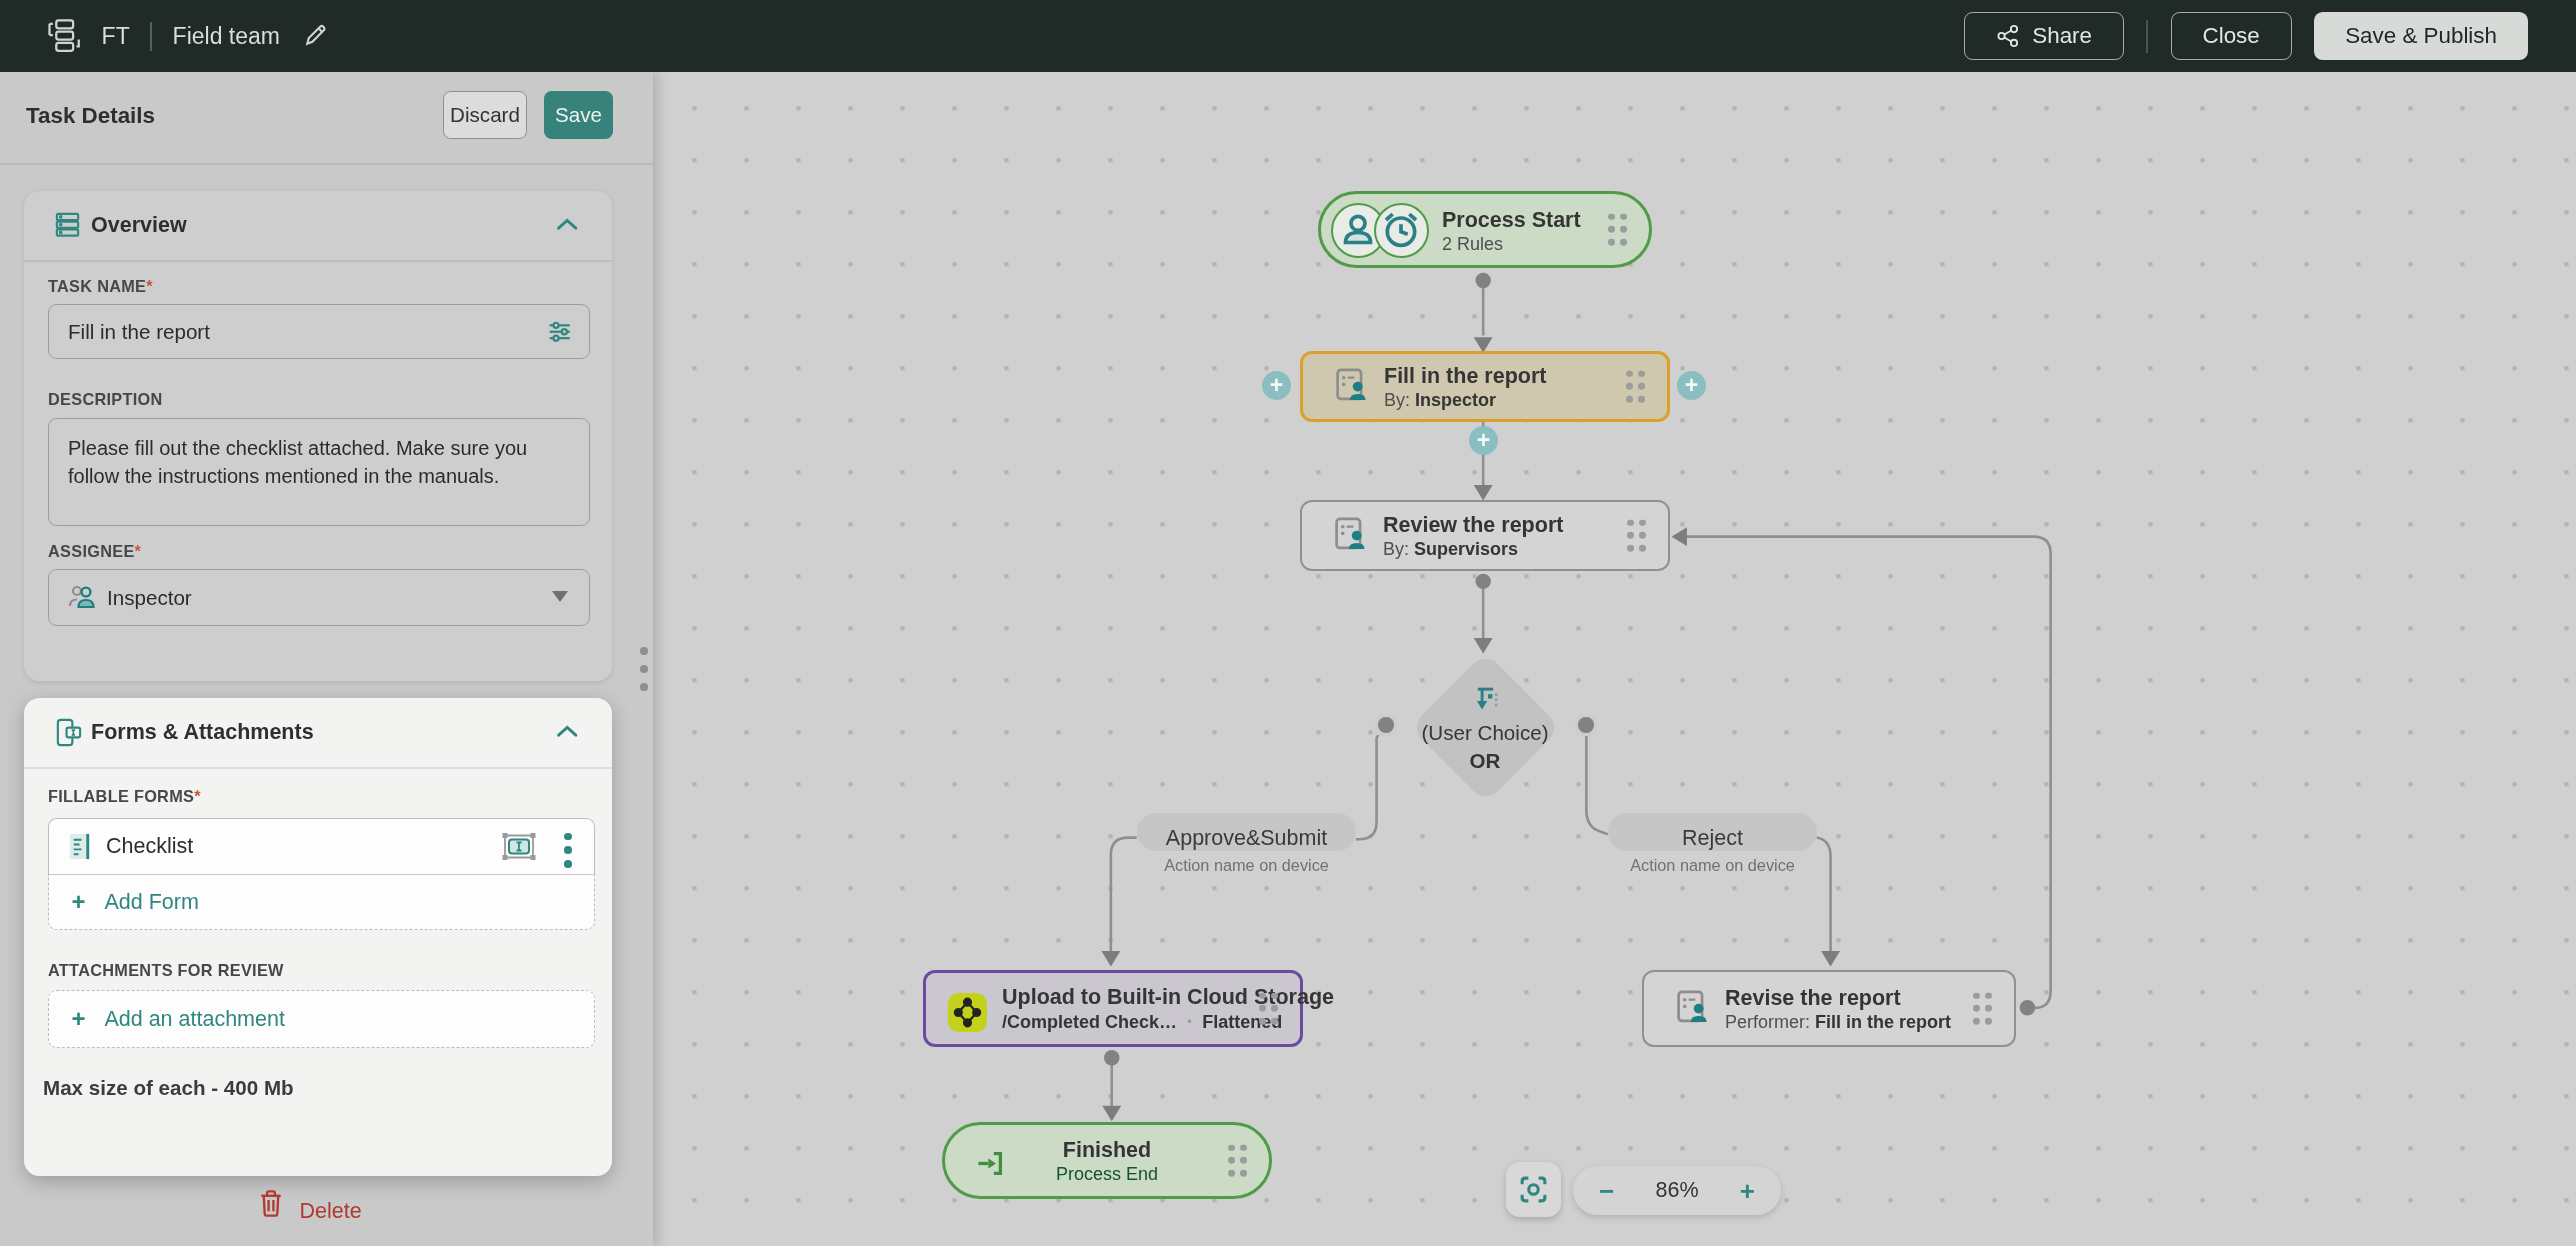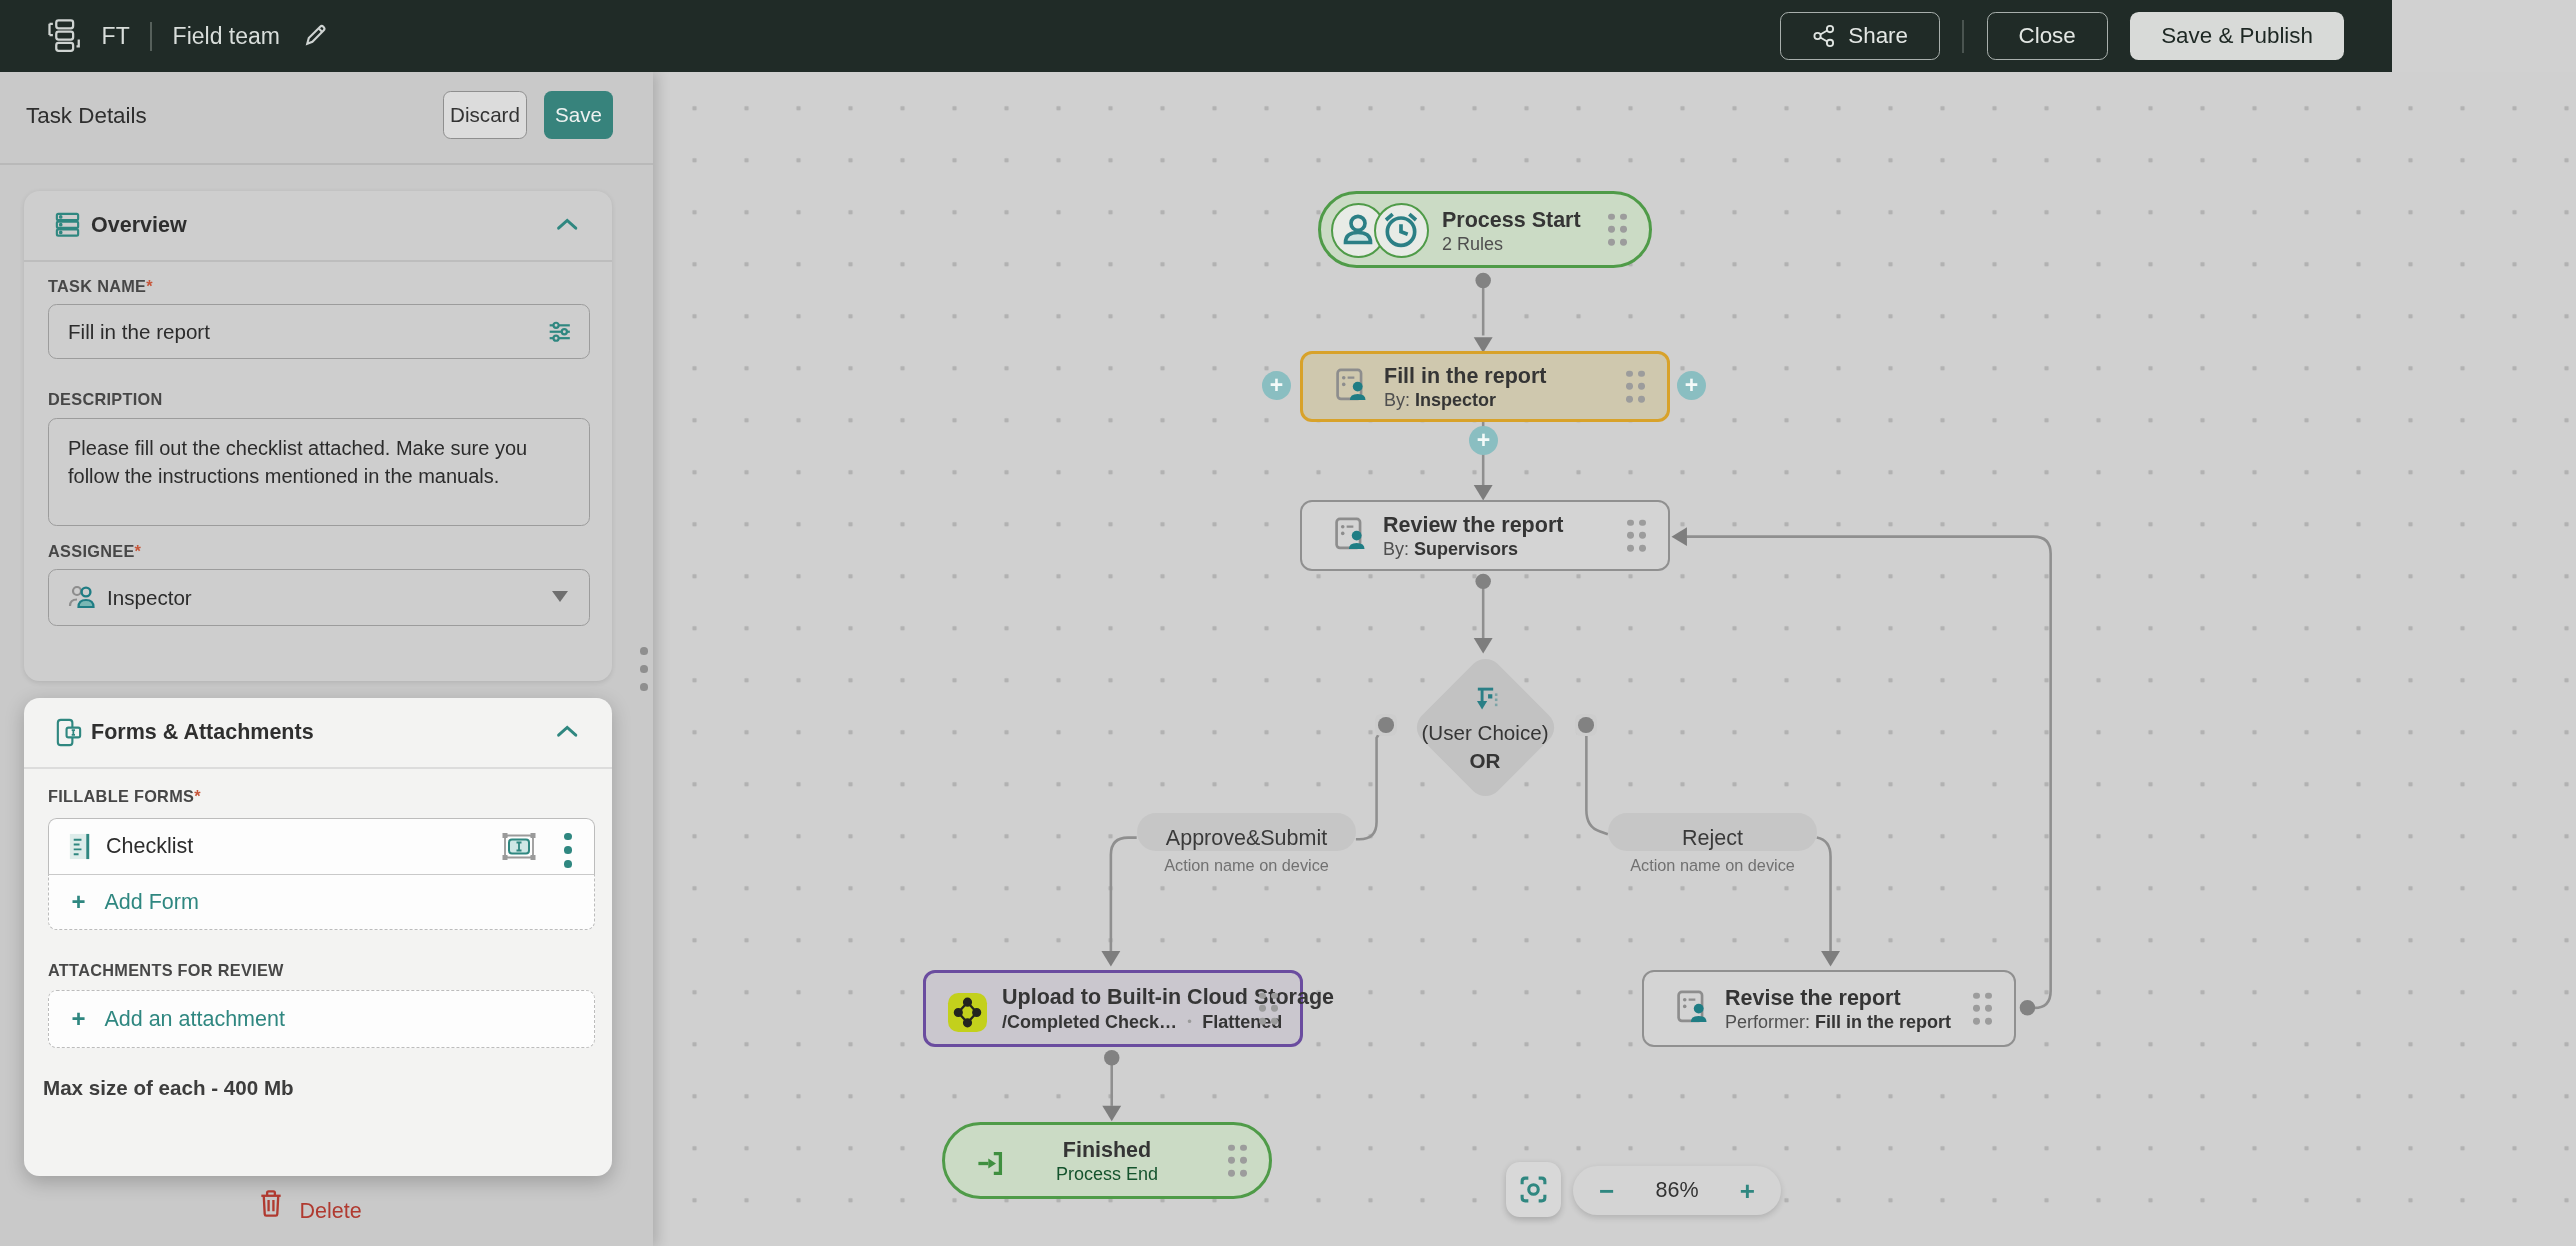--- a/index.html
+++ b/index.html
@@ -1,37 +1,37 @@
 <!DOCTYPE html>
 <html style="font-size:13.8px"><head>
 <meta charset="utf-8">
 <style>
   * { margin:0; padding:0; box-sizing:border-box; }
   html,body { width:2576px; height:1247px; overflow:hidden; background:#d1d1d1;
     font-family:"Liberation Sans","DejaVu Sans",sans-serif; }
   .abs { position:absolute; }
 
   
-  .topbar { position:absolute; left:0; top:0; width:2392px; height:72px; background:#202b27;
+  .topbar { position:absolute; left:0; top:0; width:2576px; height:72px; background:#202b27;
     display:flex; align-items:center; color:#dde2df; z-index:40; }
   .tb-left { display:flex; align-items:center; gap:20.6px; padding-left:45px; }
   .tb-initials { font-size:23px; color:#d9dedb; }
   .tb-sep { width:1.7px; height:29px; background:#56605b; }
   .tb-name { font-size:23px; color:#d9dedb; }
   .tb-right { position:absolute; right:48px; top:0; height:72px; display:flex; align-items:center; gap:22.4px; }
   .tb-btn { height:48px; border:1.7px solid rgba(214,220,217,.75); border-radius:8.6px;
     display:flex; align-items:center; gap:12px; padding:0 31px; font-size:22.4px; color:#e3e7e4; cursor:pointer; }
   .tb-btn.primary { background:#d8dad8; color:#1d2723; border:none; font-weight:400; }
   .tb-vsep { width:1.7px; height:33px; background:#4a5450; }
 
   
   .panel { position:absolute; left:0; top:72px; width:653px; height:1175px; background:#c9c9c9;
     box-shadow:5.2px 0 12px rgba(0,0,0,.16); z-index:20; }
   .panel-head { position:absolute; left:0; top:0; width:100%; height:91px; }
-  .panel-title { position:absolute; left:26px; top:31px; font-size:22.4px; font-weight:400; color:#2e2e2e; }
+  .panel-title { position:absolute; left:26px; top:31px; font-size:22.4px; font-weight:700; color:#2e2e2e; }
   .btn-discard { position:absolute; left:443px; top:19px; width:84px; height:48px; border-radius:7.7px;
     background:#dcdcdc; border:1.7px solid #8f8f8f; font-size:20.6px; color:#333; display:flex; align-items:center; justify-content:center; cursor:pointer; }
   .btn-save { position:absolute; left:544px; top:19px; width:69px; height:48px; border-radius:7.7px;
     background:#37837c; color:#eef2f1; font-size:20.6px; display:flex; align-items:center; justify-content:center; cursor:pointer; }
   .panel-divider { position:absolute; left:0; top:91px; width:100%; height:1.7px; background:#b9b9b9; }
 
   .card { position:absolute; left:24px; width:588px; border-radius:15.5px; }
   .card.overview { top:119px; height:490px; background:#cecece; box-shadow:0 1.7px 5.2px rgba(0,0,0,.10); }
   .card.forms { top:626px; height:478px; background:#f3f3f2; box-shadow:0 5.2px 19px rgba(0,0,0,.22); }
   .card-head { position:absolute; left:0; top:0; width:100%; height:69px; cursor:pointer; }

